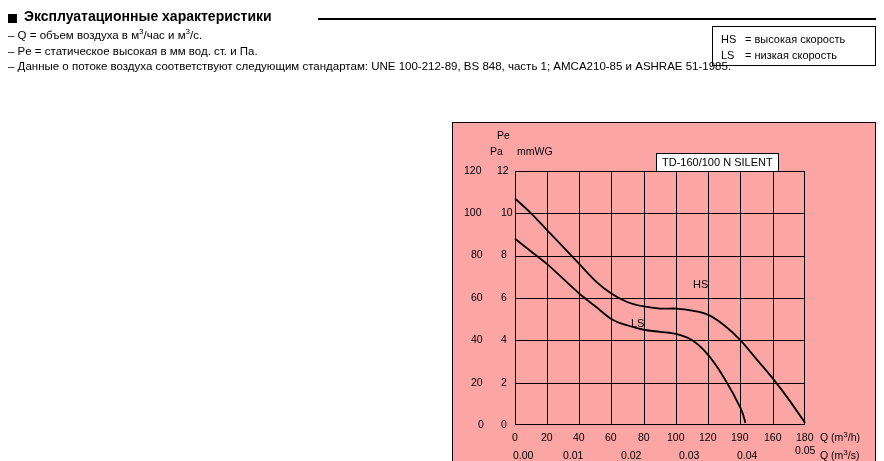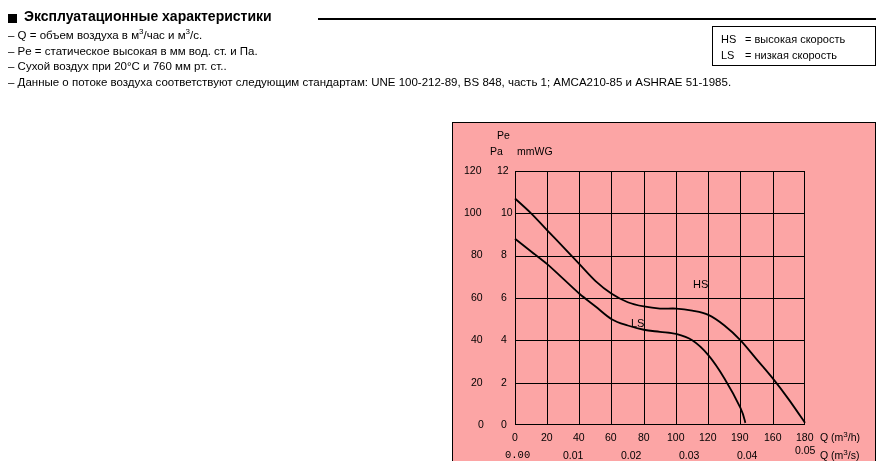--- a/index.html
+++ b/index.html
@@ -179,21 +179,20 @@
   <div id="header-square"></div>
   <div id="header-title">Эксплуатационные характеристики</div>
   <div id="header-rule"></div>
 </div>
 
 <div id="notes">
   <div class="note-line">
     – Q = объем воздуха в м<sup>3</sup>/час и м<sup>3</sup>/с.
   </div>
   <div class="note-line">– Pe = статическое высокая в мм вод. ст. и Па.</div>
-  <div class="note-line">– Сухой воздух при 20°C и 760 мм рт. ст..</div>
   <div class="note-line">– Данные о потоке воздуха соответствуют следующим стандартам: UNE 100-212-89, BS 848, часть 1; AMCA210-85 и ASHRAE 51-1985.</div>
 </div>
 
 <div id="legend-box">
   <div class="legend-row" id="legend-row-hs">
     <span class="legend-key">HS</span><span>=</span>&nbsp;<span>высокая скорость</span>
   </div>
   <div class="legend-row" id="legend-row-ls">
     <span class="legend-key">LS</span><span>=</span>&nbsp;<span>низкая скорость</span>
   </div>
@@ -227,28 +226,29 @@
   <div class="tick-label" style="left:152px; top:308px;">60</div>
   <div class="tick-label" style="left:185px; top:308px;">80</div>
   <div class="tick-label" style="left:214px; top:308px;">100</div>
   <div class="tick-label" style="left:246px; top:308px;">120</div>
   <div class="tick-label" style="left:278px; top:308px;">190</div>
   <div class="tick-label" style="left:311px; top:308px;">160</div>
   <div class="tick-label" style="left:343px; top:308px;">180</div>
 
   <div class="axis-unit" style="left:367px; top:308px;">Q (m<sup>3</sup>/h)</div>
 
-  <div class="tick-label" style="left:52px;  top:326px;font-family:Liberation Mono, monospace;">0.00</div>
+  <div class="tick-label" style="left:60px;  top:326px;">0.00</div>
   <div class="tick-label" style="left:110px; top:326px;">0.01</div>
   <div class="tick-label" style="left:168px; top:326px;">0.02</div>
   <div class="tick-label" style="left:226px; top:326px;">0.03</div>
   <div class="tick-label" style="left:284px; top:326px;">0.04</div>
   <div class="tick-label" style="left:342px; top:321px;">0.05</div>
   <div class="axis-unit" style="left:367px; top:326px;">Q (m<sup>3</sup>/s)</div>
 
+  <div id="model-box">TD-160/100 N SILENT</div>
 
   <div id="plot">
     <div id="plot-border"></div>
     <div class="gridline-v" style="left:32px;"></div>
     <div class="gridline-v" style="left:64px;"></div>
     <div class="gridline-v" style="left:96px;"></div>
     <div class="gridline-v" style="left:129px;"></div>
     <div class="gridline-v" style="left:161px;"></div>
     <div class="gridline-v" style="left:193px;"></div>
     <div class="gridline-v" style="left:225px;"></div>

